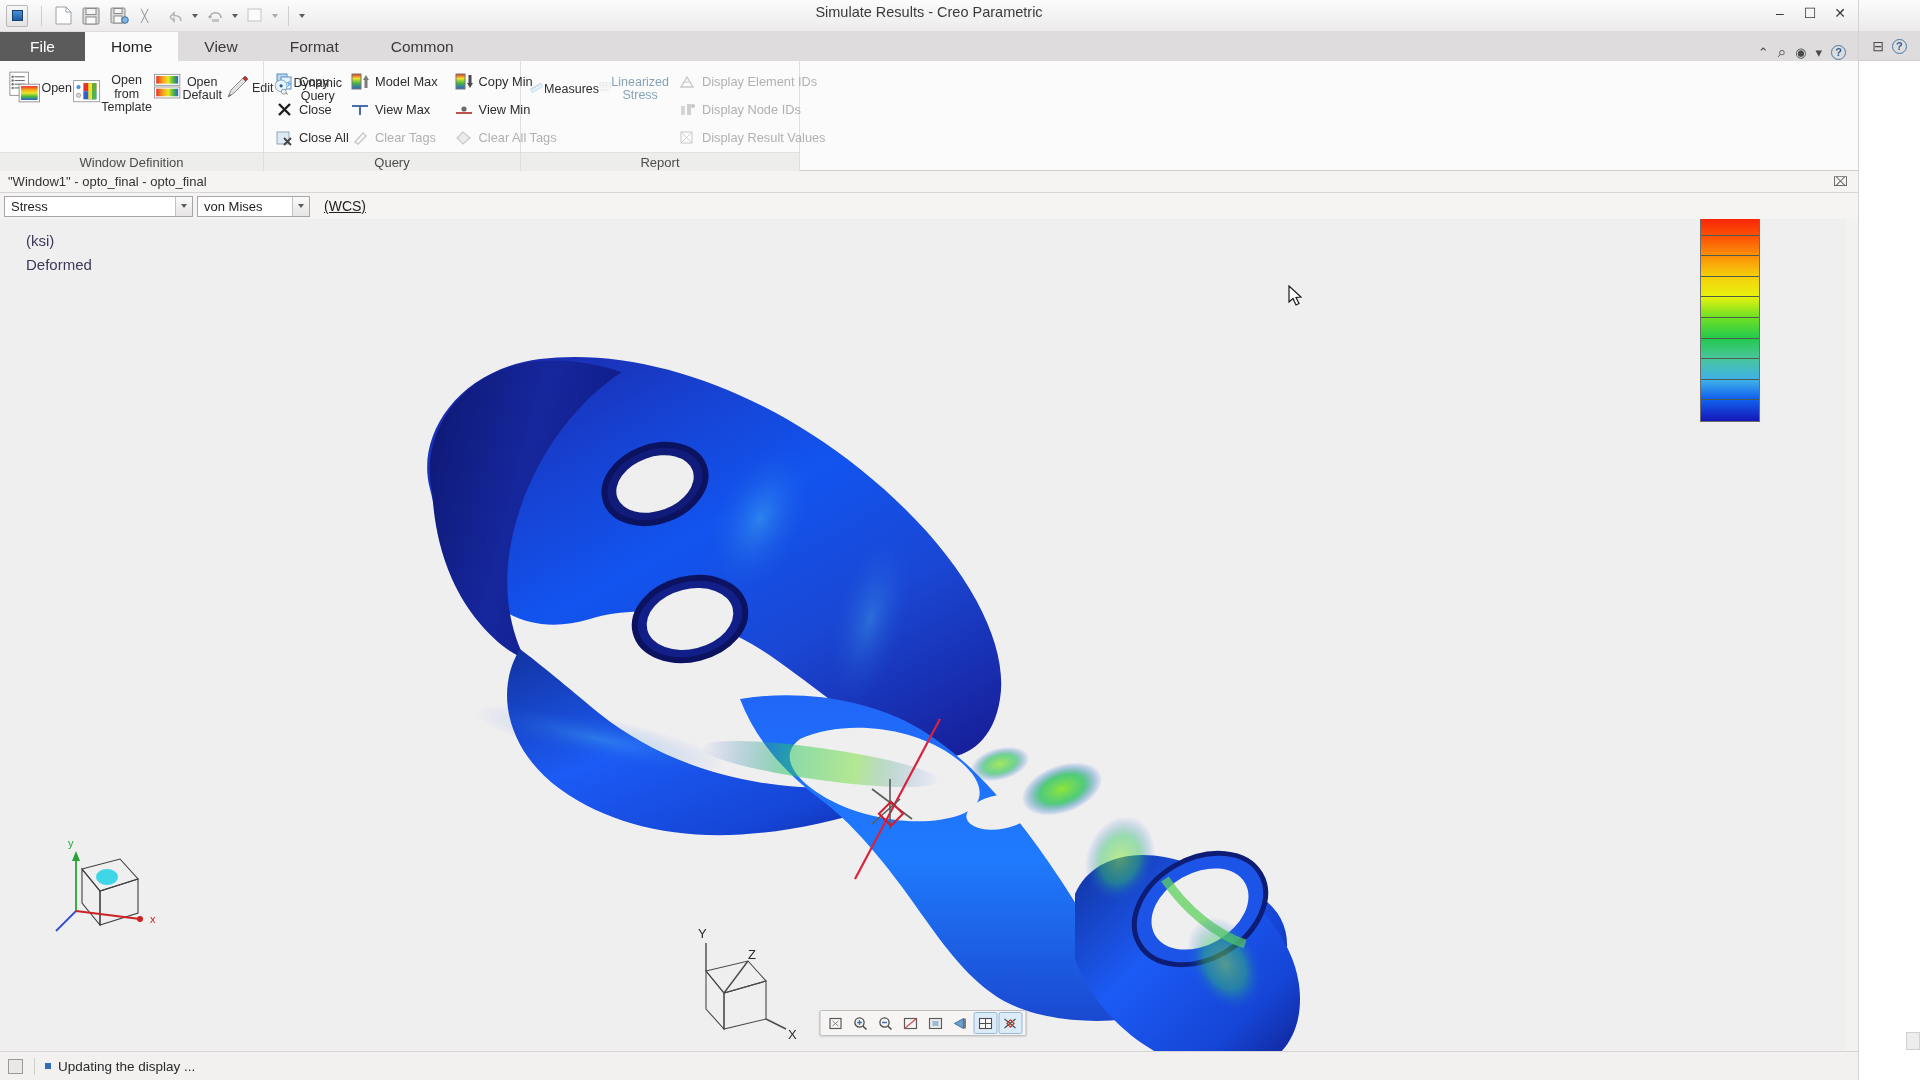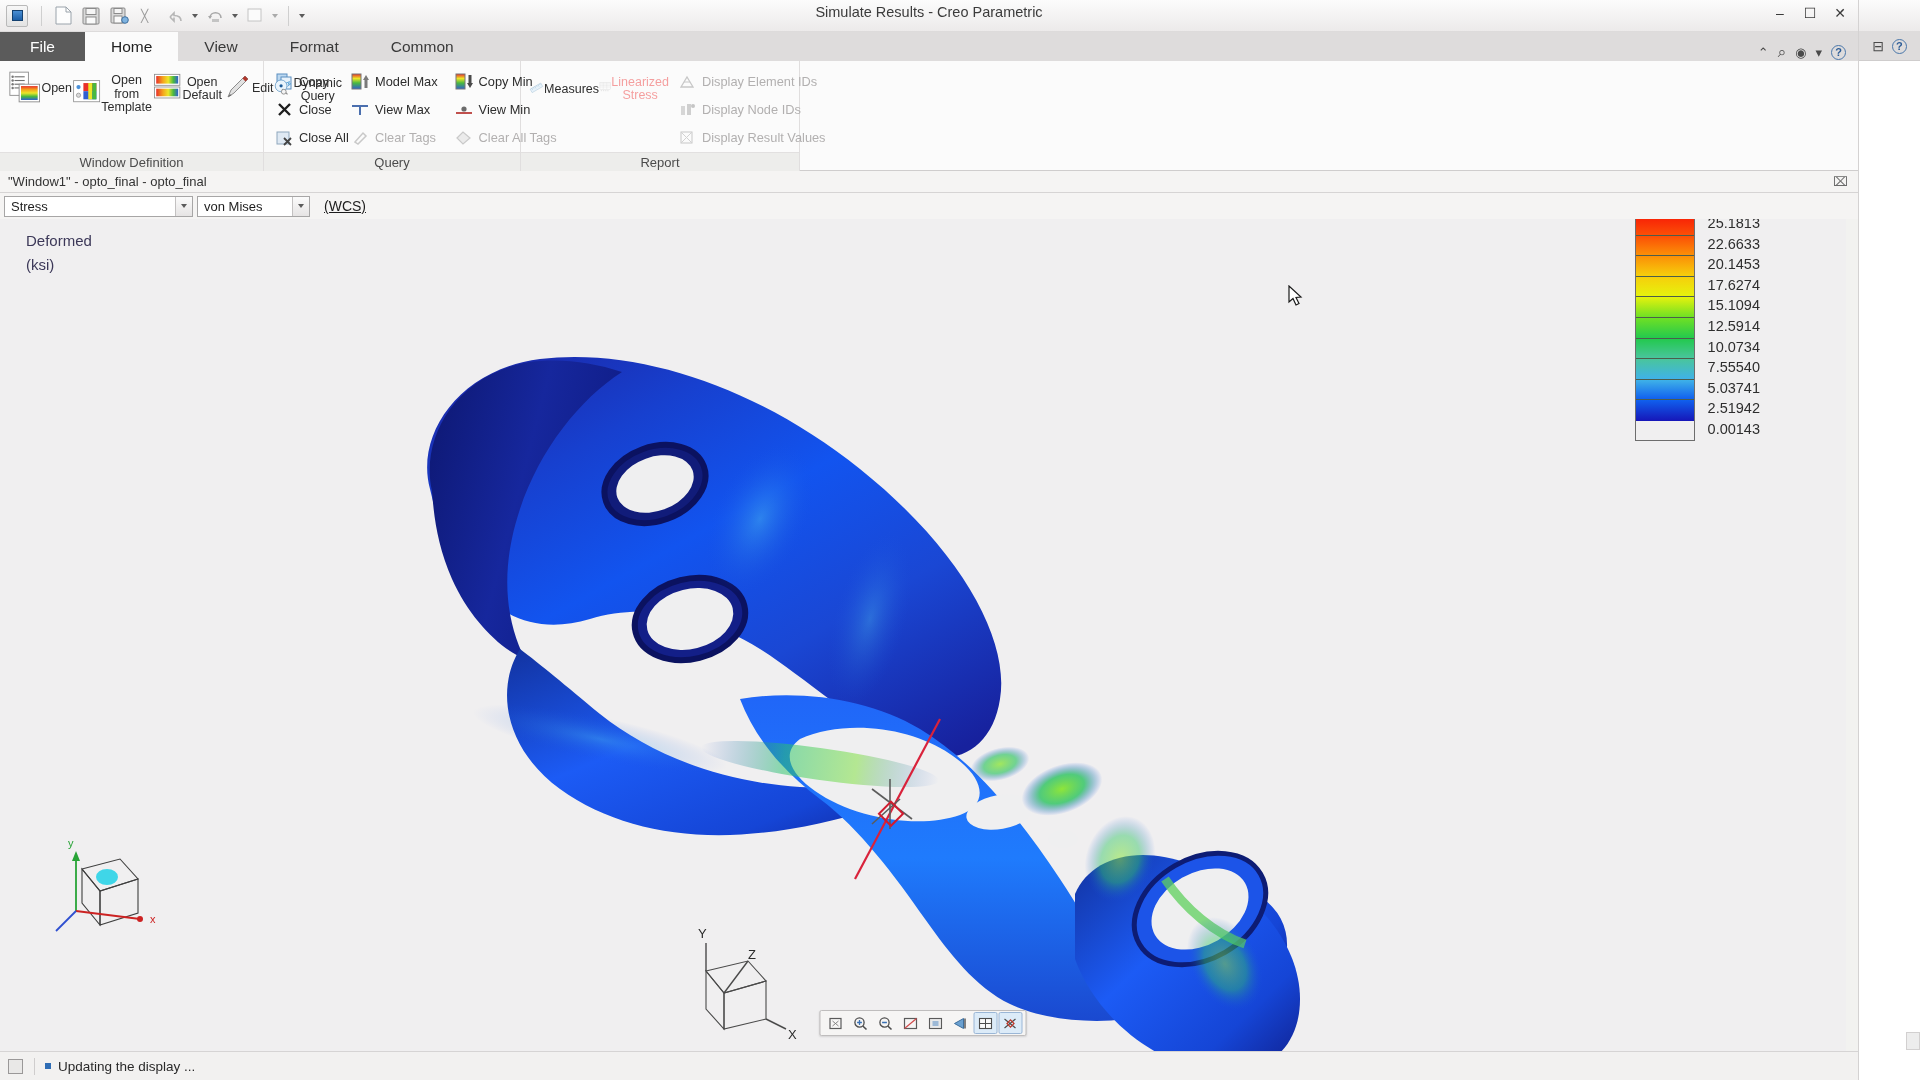--- a/index.html
+++ b/index.html
@@ -656,21 +656,21 @@
               <line x1="14" y1="2" x2="14" y2="24"></line>
                 <line x1="25" y1="2" x2="25" y2="24"></line>
             </g>
             <g stroke="#9a9a9a" stroke-width="1.6">
               <line x1="6" y1="29" x2="10" y2="29"></line>
                 <line x1="13" y1="29" x2="17" y2="29"></line>
               <line x1="20" y1="29" x2="24" y2="29"></line>
                 <line x1="27" y1="29" x2="31" y2="29"></line>
             </g>
           </svg>
-          <div class="lbl" style="white-space:pre-line;color:#ef4444">Linearized
+          <div class="lbl" style="white-space:pre-line;color:#0c4a6e">Linearized
 Stress</div>
         </div>
 
         <div class="smallcol" style="margin-left:6px">
           <div class="smallbtn dis">
             <span class="ic">
               <svg width="17" height="15" viewBox="0 0 17 15">
                   <path d="M2 13 L8 3 L14 13 Z" fill="none" stroke="#c7c7c7" stroke-width="1.3"></path>
                   <line x1="5" y1="8" x2="11" y2="8" stroke="#c7c7c7"></line>
                 </svg>
@@ -723,22 +723,22 @@
       <div class="arrowbox">
           <div class="caret"></div>
         </div>
     </div>
     <div class="wcs-label">(WCS)</div>
   </div>
 
   <div class="viewport">
 
     <div class="anno">
+      <div>(ksi)</div>
       <div>Deformed</div>
-      <div>(ksi)</div>
     </div>
 
     <svg width="1846" height="832" viewBox="0 0 1846 832" style="position:absolute;left:0;top:0">
       <defs>
         <linearGradient id="bodyBlue" x1="0.1" y1="0" x2="0.9" y2="1">
           <stop offset="0%" stop-color="#1b28a8"></stop>
           <stop offset="22%" stop-color="#1740cf"></stop>
           <stop offset="45%" stop-color="#1254ef"></stop>
           <stop offset="70%" stop-color="#1a47d4"></stop>
           <stop offset="100%" stop-color="#17219d"></stop>
@@ -868,33 +868,20 @@
           <div class="legend-band" style="background: linear-gradient(rgb(251, 79, 6), rgb(251, 143, 7));"></div>
           <div class="legend-band" style="background: linear-gradient(rgb(251, 143, 7), rgb(246, 207, 11));"></div>
           <div class="legend-band" style="background: linear-gradient(rgb(246, 207, 11), rgb(230, 242, 13));"></div>
           <div class="legend-band" style="background: linear-gradient(rgb(230, 242, 13), rgb(111, 224, 36));"></div>
           <div class="legend-band" style="background: linear-gradient(rgb(111, 224, 36), rgb(35, 201, 78));"></div>
           <div class="legend-band" style="background: linear-gradient(rgb(35, 201, 78), rgb(73, 197, 156));"></div>
           <div class="legend-band" style="background: linear-gradient(rgb(73, 197, 156), rgb(63, 178, 232));"></div>
           <div class="legend-band" style="background: linear-gradient(rgb(63, 178, 232), rgb(16, 96, 238));"></div>
           <div class="legend-band" style="background: linear-gradient(rgb(16, 96, 238), rgb(22, 22, 184));"></div>
         </div>
-      <div class="legend-vals" id="legend-vals">
-          <div class="legend-val">25.1813</div>
-          <div class="legend-val">22.6633</div>
-          <div class="legend-val">20.1453</div>
-          <div class="legend-val">17.6274</div>
-          <div class="legend-val">15.1094</div>
-          <div class="legend-val">12.5914</div>
-          <div class="legend-val">10.0734</div>
-          <div class="legend-val">7.55540</div>
-          <div class="legend-val">5.03741</div>
-          <div class="legend-val">2.51942</div>
-          <div class="legend-val">0.00143</div>
-        </div>
     </div>
 
     <div class="vtoolbar">
       <div class="vtb">
         <svg width="16" height="15" viewBox="0 0 16 15">
             <rect x="2.5" y="2.5" width="11" height="10" fill="none" stroke="#5a5a5a" stroke-width="1.2"></rect>
             <path d="M5 5 L11 10 M11 5 L5 10" stroke="#7b7b7b" stroke-width="0.9"></path>
           </svg>
       </div>
       <div class="vtb">

